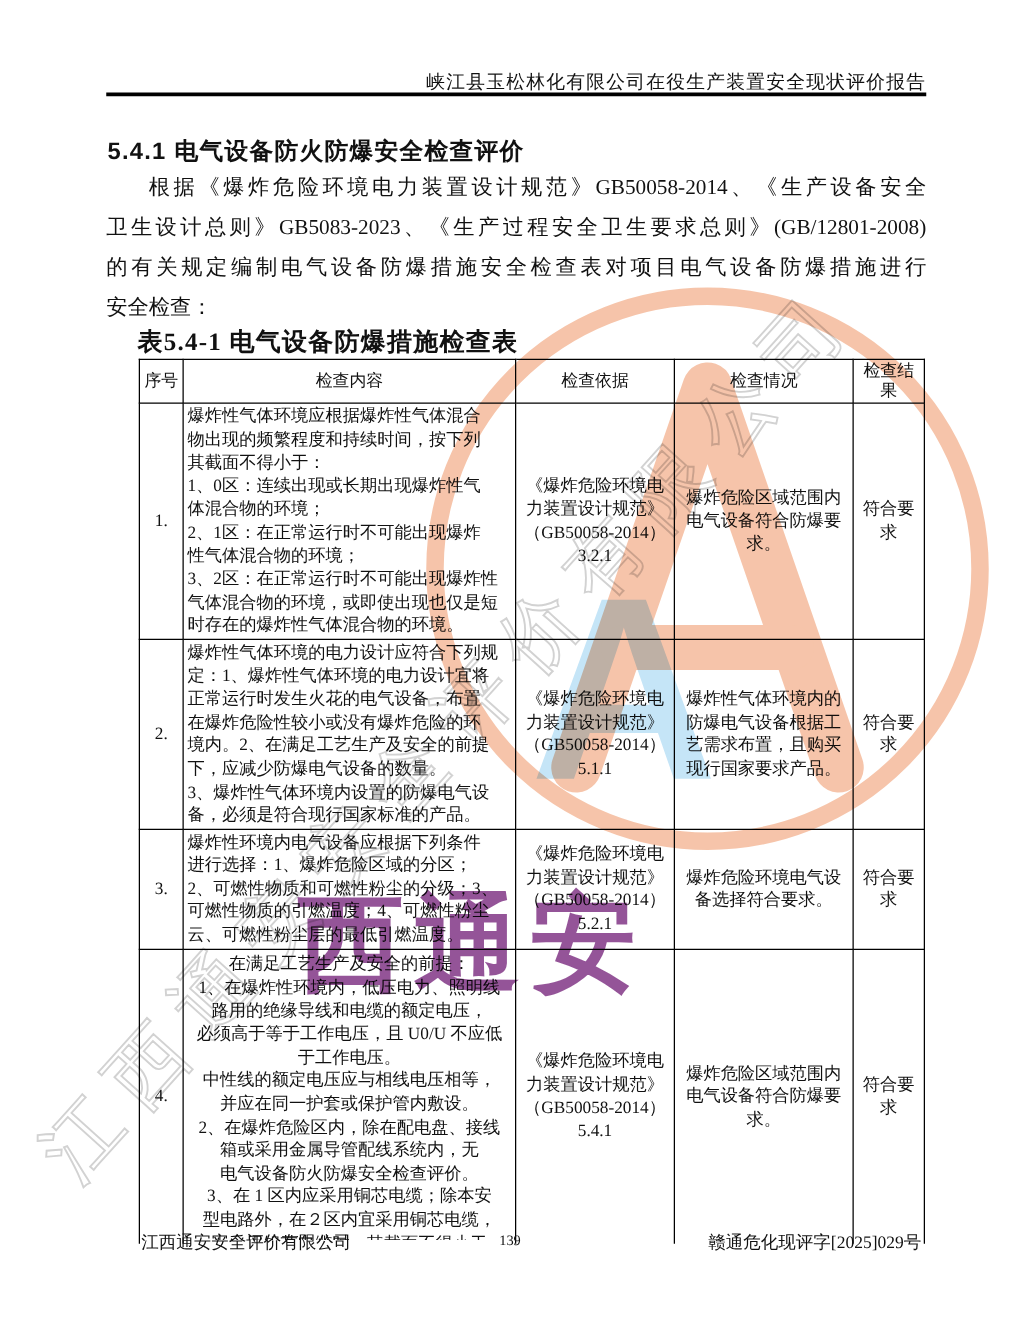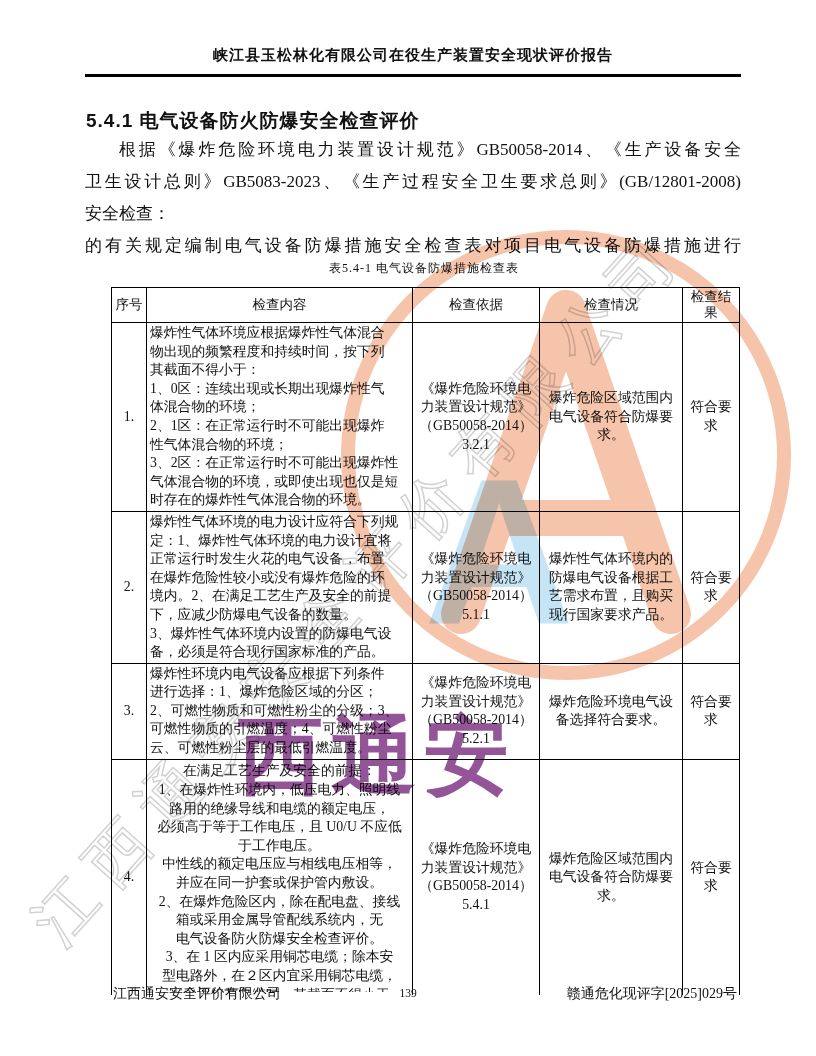--- a/index.html
+++ b/index.html
@@ -6,41 +6,41 @@
   .page{
     position:relative;
     width:816px;height:1056px;
     background:#ffffff;
     overflow:hidden;
     font-family:"Liberation Serif","DejaVu Serif",serif;
     color:#111;
   }
   
   .doc-header{
-    position:absolute;top:46px;left:85px;width:656px;
-    text-align:center;font-size:15px;letter-spacing:1px;font-weight:bold;
+    position:absolute;top:56px;left:85px;width:656px;
+    text-align:right;font-size:15px;letter-spacing:1px;
   }
   .header-rule{
     position:absolute;top:74px;left:85px;width:656px;height:3px;background:#000;
   }
   
   .section-heading{
     position:absolute;top:108px;left:86px;
     font-family:"Liberation Sans","DejaVu Sans",sans-serif;
     font-size:19px;font-weight:bold;letter-spacing:1px;
   }
   
   .intro{position:absolute;top:134px;left:85px;width:656px;font-size:17px;}
   .intro .line{height:32px;line-height:32px;white-space:nowrap;}
   .intro .line.jl{white-space:normal;text-align:justify;text-align-last:justify;}
   .intro .line.first{padding-left:34px;}
   
   .table-title{
     position:absolute;top:260px;left:110px;width:628px;
-    text-align:center;font-size:12px;font-weight:normal;letter-spacing:1px;
+    text-align:left;font-size:20px;font-weight:bold;letter-spacing:1px;
   }
   
   .tbl-wrap{position:absolute;top:287px;left:111px;width:628px;}
   table.report{
     border-collapse:collapse;table-layout:fixed;width:628px;
     font-size:13.8px;line-height:18.6px;
   }
   table.report td,table.report th{
     border:1px solid #000;
     padding:1px 3px;
@@ -95,22 +95,22 @@
 <div class="page">
 
   <div class="doc-header">峡江县玉松林化有限公司在役生产装置安全现状评价报告</div>
   <div class="header-rule"></div>
 
   <div class="section-heading">5.4.1 电气设备防火防爆安全检查评价</div>
 
   <div class="intro">
     <div class="line jl first">根据《爆炸危险环境电力装置设计规范》GB50058-2014、《生产设备安全</div>
     <div class="line jl">卫生设计总则》GB5083-2023、《生产过程安全卫生要求总则》(GB/12801-2008)</div>
+    <div class="line jl">的有关规定编制电气设备防爆措施安全检查表对项目电气设备防爆措施进行</div>
     <div class="line">安全检查：</div>
-    <div class="line jl">的有关规定编制电气设备防爆措施安全检查表对项目电气设备防爆措施进行</div>
   </div>
 
   <div class="table-title">表5.4-1  电气设备防爆措施检查表</div>
 
   <div class="tbl-wrap">
     <table class="report">
       <colgroup>
         <col style="width:35px">
           <col style="width:266px">
           <col style="width:127px">

